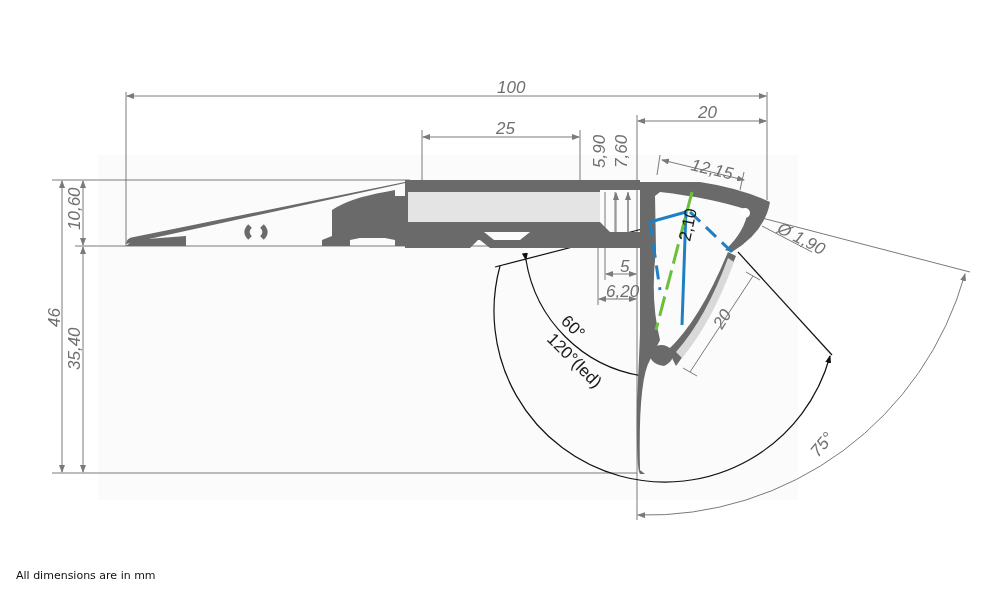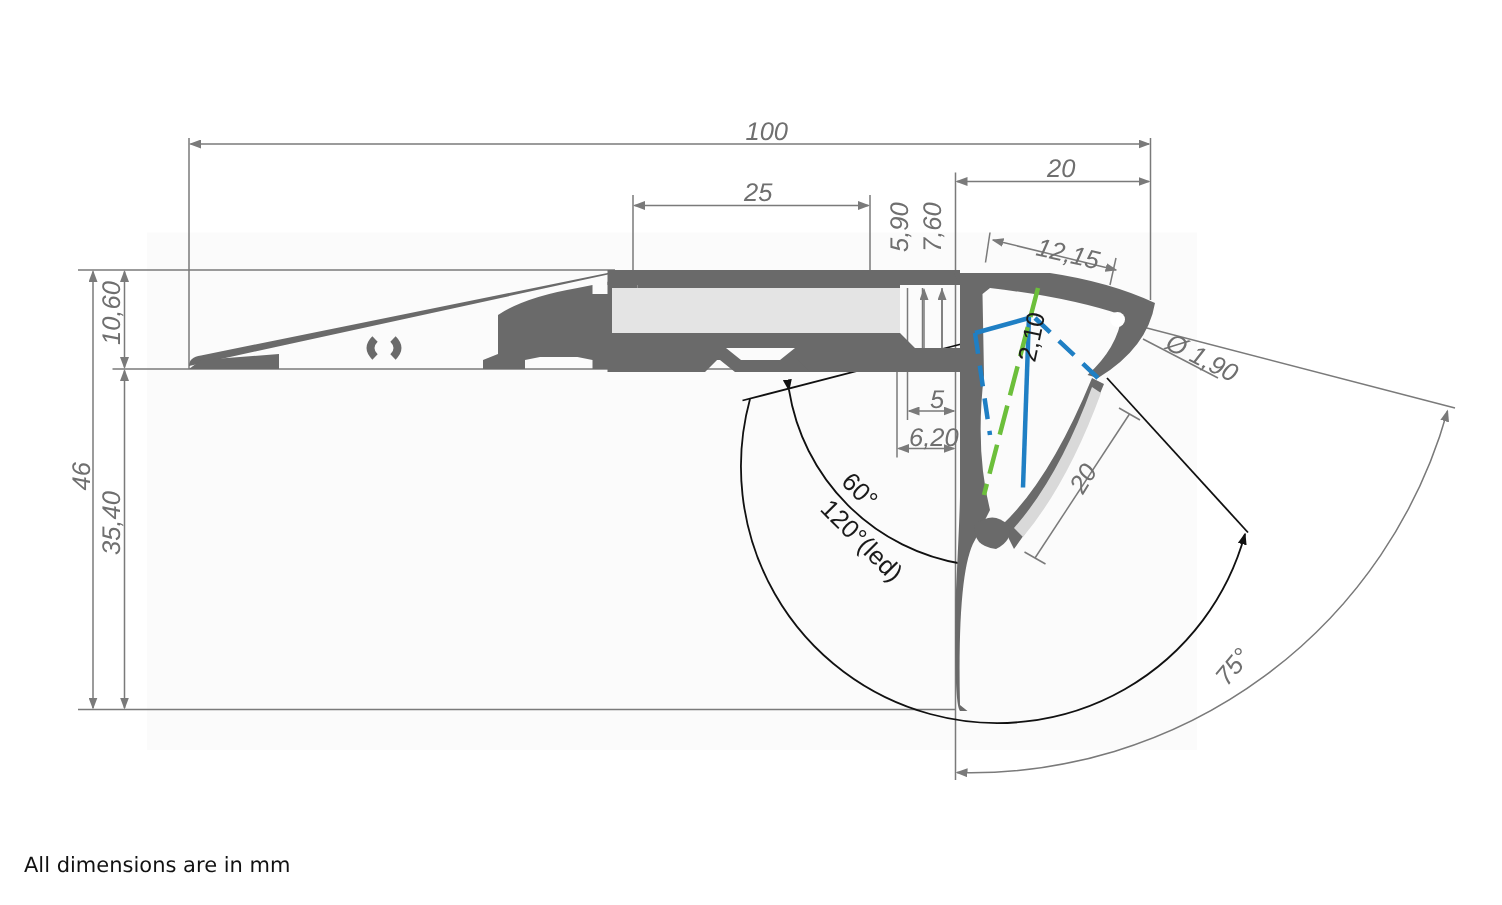--- a/index.html
+++ b/index.html
@@ -1,20 +1,20 @@
 <!DOCTYPE html>
 <html><head>
 <meta charset="utf-8">
 <style>
   html, body { margin: 0; padding: 0; background: #ffffff; }
   body { width: 1001px; height: 603px; position: relative; overflow: hidden; font-family: "Liberation Sans", sans-serif; }
   #drawing { position: absolute; left: 0; top: 0; width: 1001px; height: 603px; }
   .dim-text { font-family: "Liberation Sans", sans-serif; font-style: italic; fill: #6f6f6f; font-size: 17px; }
   .dim-text-dark { font-family: "Liberation Sans", sans-serif; fill: #1a1a1a; font-size: 17px; }
-  .footnote { position: absolute; left: 16px; top: 569px; font-family: "DejaVu Sans", sans-serif; font-size: 14px; color: #111; }
+  .footnote { position: absolute; left: 16px; top: 569px; font-family: "DejaVu Sans", sans-serif; font-size: 11px; color: #111; }
 </style>
 </head>
 <body>
 
 <svg id="drawing" viewBox="0 0 1001 603" xmlns="http://www.w3.org/2000/svg">
   <defs>
     <marker id="arr" markerWidth="8" markerHeight="6" refX="7" refY="3" orient="auto" markerUnits="userSpaceOnUse">
       <path d="M0,0 L8,3 L0,6 z" fill="#7a7a7a"></path>
     </marker>
     <marker id="arrS" markerWidth="8" markerHeight="6" refX="1" refY="3" orient="auto" markerUnits="userSpaceOnUse">

